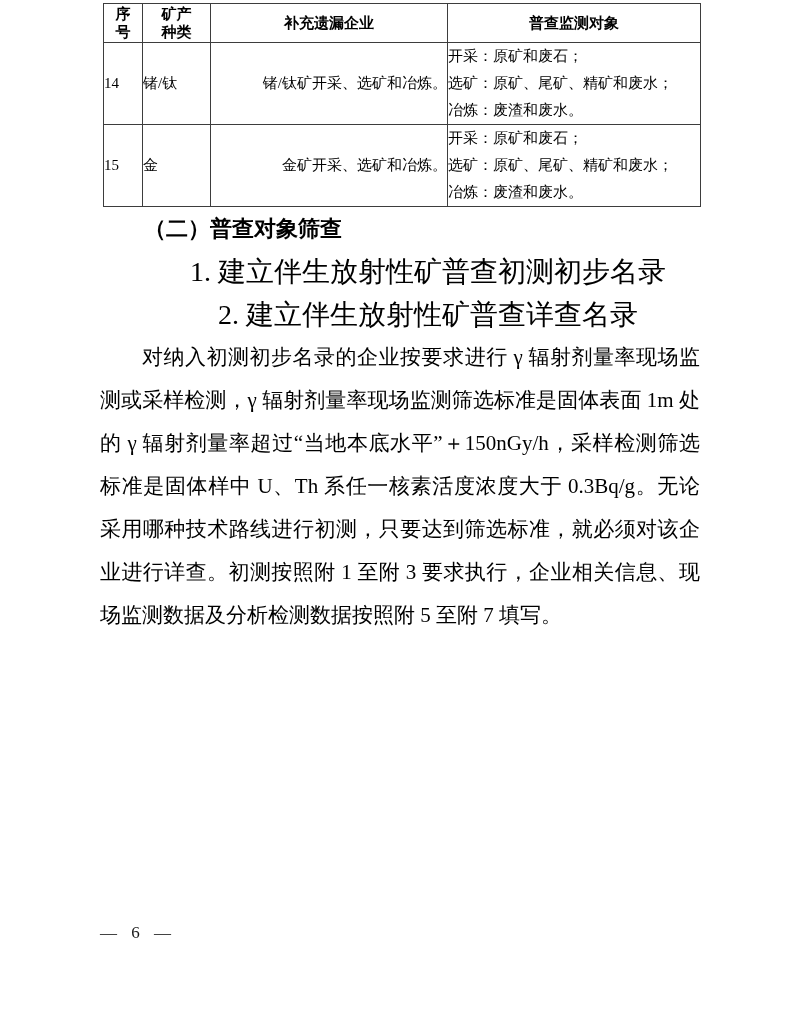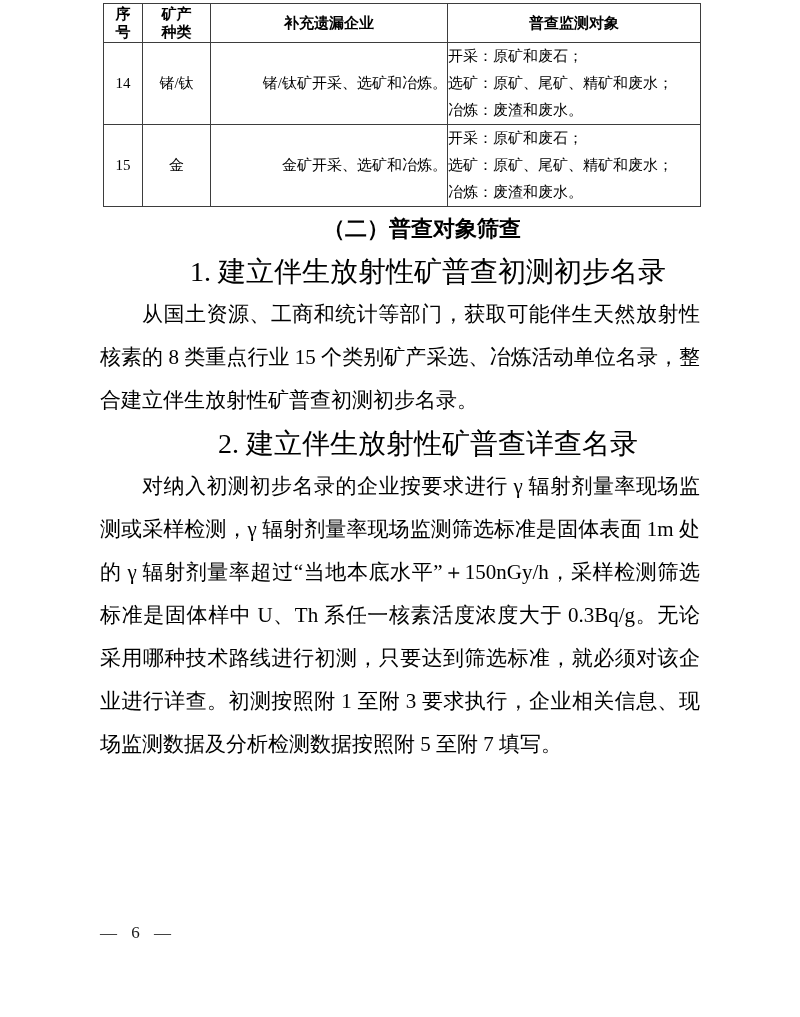--- a/index.html
+++ b/index.html
@@ -29,21 +29,21 @@
     padding: 0;
   }
   table.survey thead tr { height: 39px; }
   table.survey tbody tr { height: 82px; }
   th.hdr {
     font-weight: bold;
     text-align: center;
     white-space: pre-line;
     line-height: 18px;
   }
-  td.c-no, td.c-mineral { text-align: center; }
+  td.c-no, td.c-mineral { }
   td.c-ent { text-align: right; padding-left: 9px; }
   td.c-targets { text-align: left; padding-left: 9px; margin-top: 24px; }
   td.c-targets .tline { line-height: 27px; }
 
   
   .doc-body {
     position: absolute;
     left: 100px;
     top: 207px;
     width: 600px;
@@ -51,21 +51,21 @@
     line-height: 43px;
     text-align: justify;
     text-justify: inter-ideograph;
   }
   .doc-body h2 {
     margin: 0;
     font-size: 22px;
     font-weight: bold;
     text-indent: 2em;
     line-height: 43px;
-    text-align: center;
+    text-align: left;
   }
   .doc-body h3 {
     margin: 0;
     font-size: 28px;
     font-weight: normal;
     text-indent: 2em;
     line-height: 43px;
     text-align: center;
   }
   .doc-body p {
@@ -126,20 +126,19 @@
           <div class="tline">选矿：原矿、尾矿、精矿和废水；</div>
           <div class="tline">冶炼：废渣和废水。</div>
         </td>
       </tr>
     </tbody>
   </table>
 
   <div class="doc-body">
     <h2>（二）普查对象筛查</h2>
     <h3>1. 建立伴生放射性矿普查初测初步名录</h3>
-    <p>从国土资源、工商和统计等部门，获取可能伴生天然放射性核素的 8 类重点行业 15 个类别矿产采选、冶炼活动单位名录，整合建立伴生放射性矿普查初测初步名录。</p>
     <h3>2. 建立伴生放射性矿普查详查名录</h3>
     <p>对纳入初测初步名录的企业按要求进行 γ 辐射剂量率现场监测或采样检测，γ 辐射剂量率现场监测筛选标准是固体表面 1m 处的 γ 辐射剂量率超过“当地本底水平”＋150nGy/h，采样检测筛选标准是固体样中 U、Th 系任一核素活度浓度大于 0.3Bq/g。无论采用哪种技术路线进行初测，只要达到筛选标准，就必须对该企业进行详查。初测按照附 1 至附 3 要求执行，企业相关信息、现场监测数据及分析检测数据按照附 5 至附 7 填写。</p>
   </div>
 
   <div class="footer">— 6 —</div>
 
 </div>
 
 </body></html>

